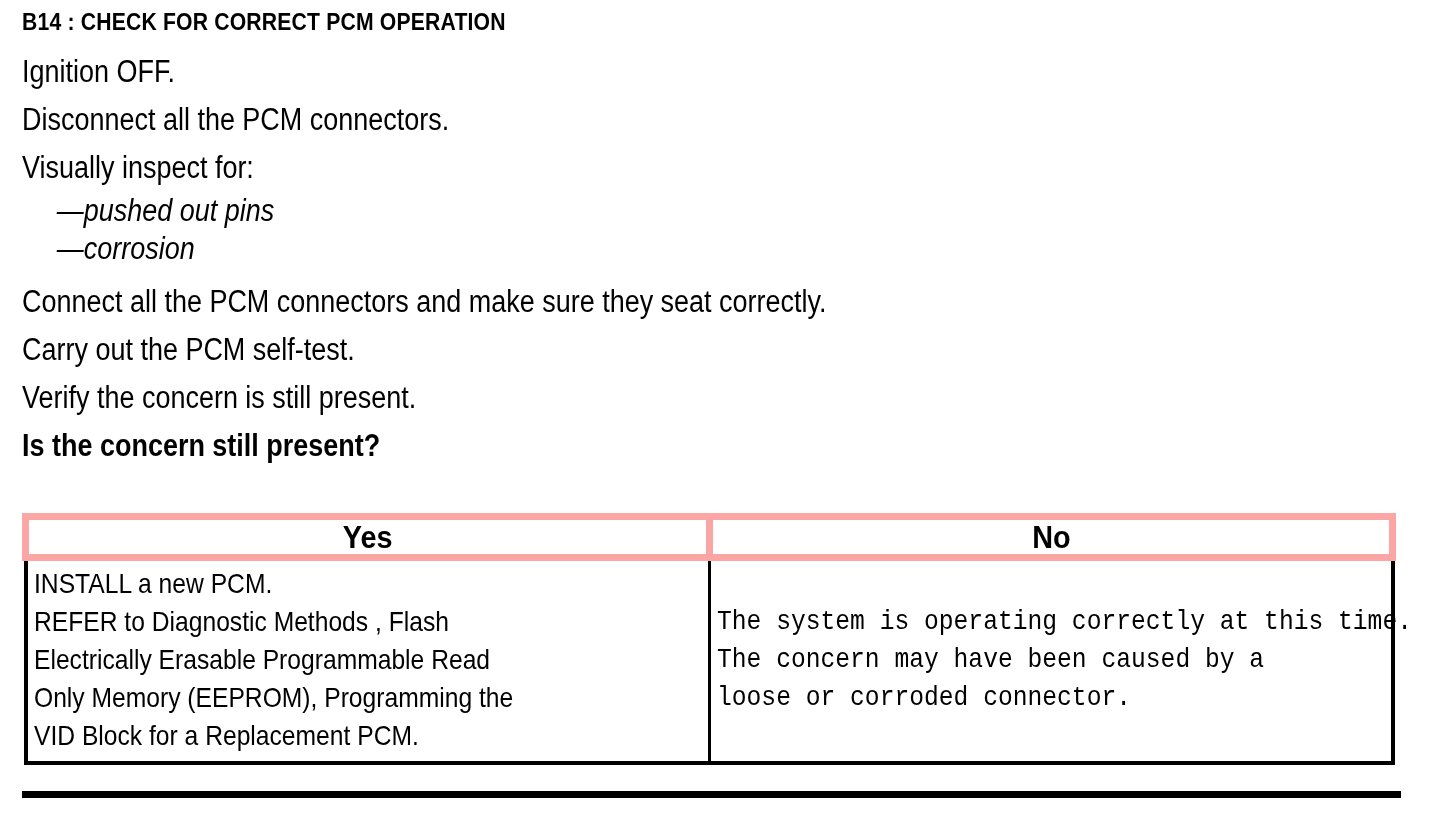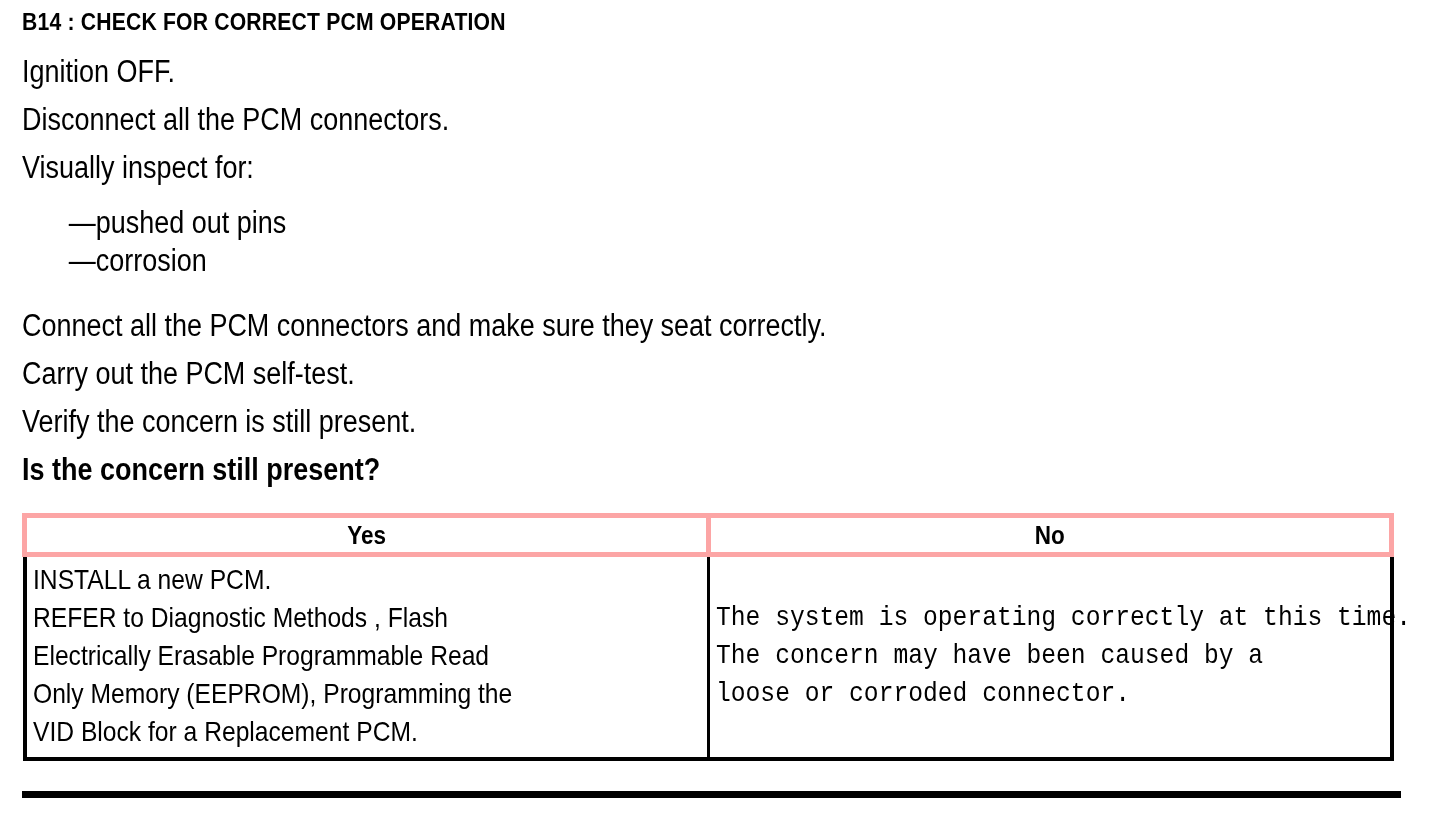--- a/index.html
+++ b/index.html
@@ -51,23 +51,24 @@
     white-space: nowrap;
     transform: scaleX(0.87);
     transform-origin: left center;
   }
 
   .proc-line.bold {
     font-weight: bold;
   }
 
   .sub-list {
-    margin: 12px;
+    margin: 0;
     padding: 0;
     list-style: none;
+    font-style: italic;
   }
 
   .sub-item {
     font-size: 31px;
     line-height: 38px;
     white-space: nowrap;
     padding-left: 40px;
     transform: scaleX(0.87);
     transform-origin: left center;
   }
@@ -83,22 +84,22 @@
     width: 1367px;
     border-collapse: collapse;
     table-layout: fixed;
     border: 4px solid #000;
   }
 
   .decision-table col.col-yes { width: 684px; }
   .decision-table col.col-no  { width: 683px; }
 
   .decision-table th {
-    border: 5px solid #fca5a5;
-    font-size: 25px;
+    border: 7px solid #fca5a5;
+    font-size: 32px;
     font-weight: bold;
     text-align: center;
     height: 34px;
     padding: 0;
     line-height: 34px;
     vertical-align: middle;
   }
 
   .decision-table th .hdr-txt {
     display: inline-block;

